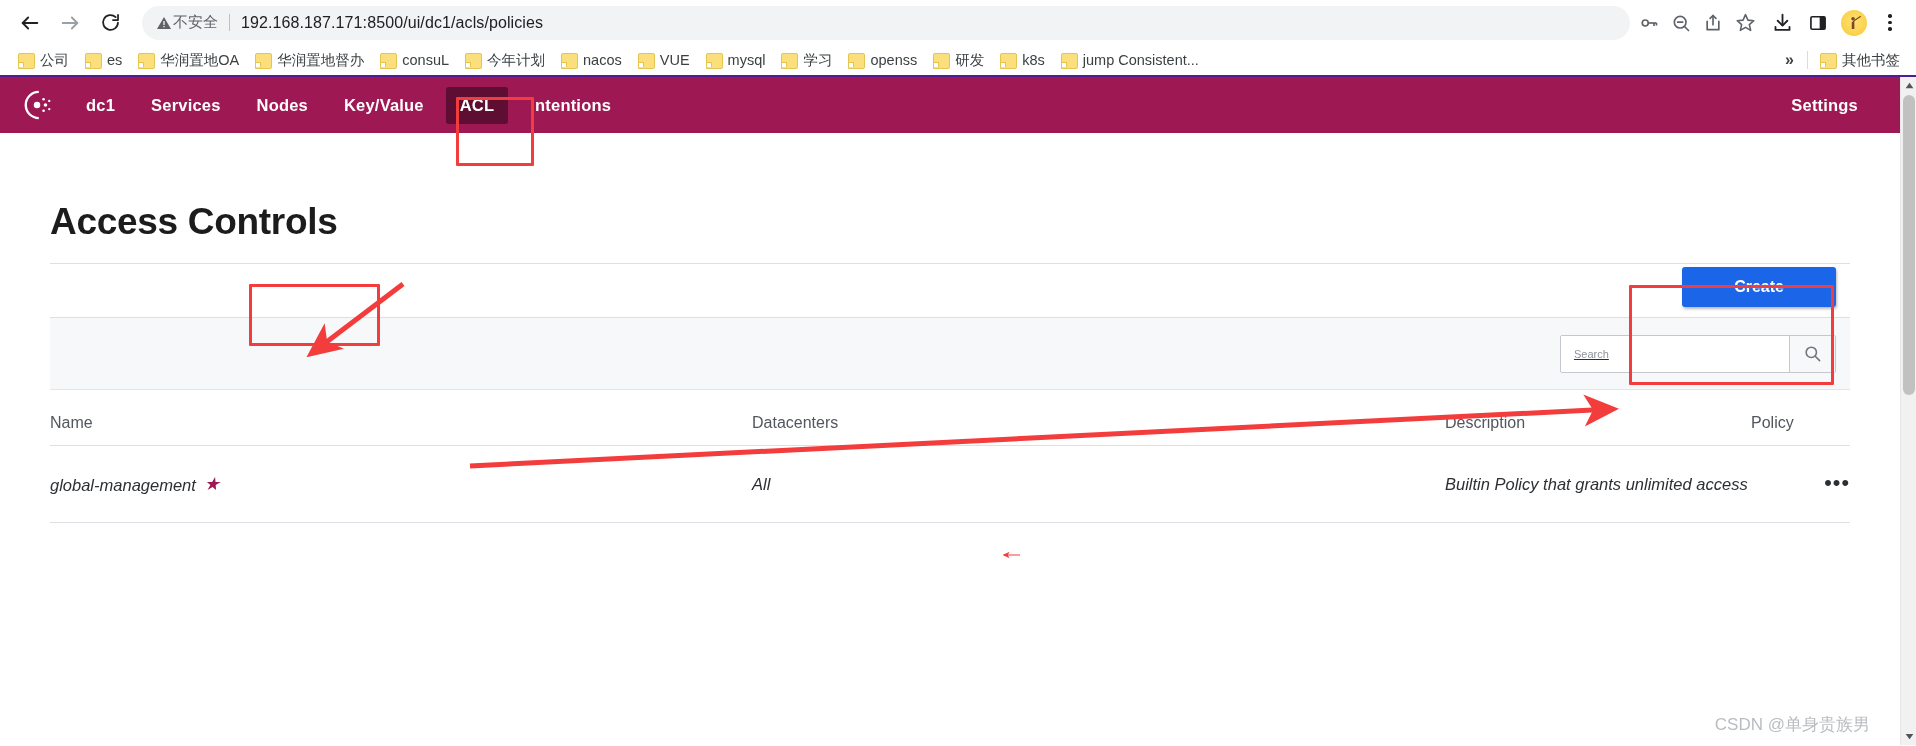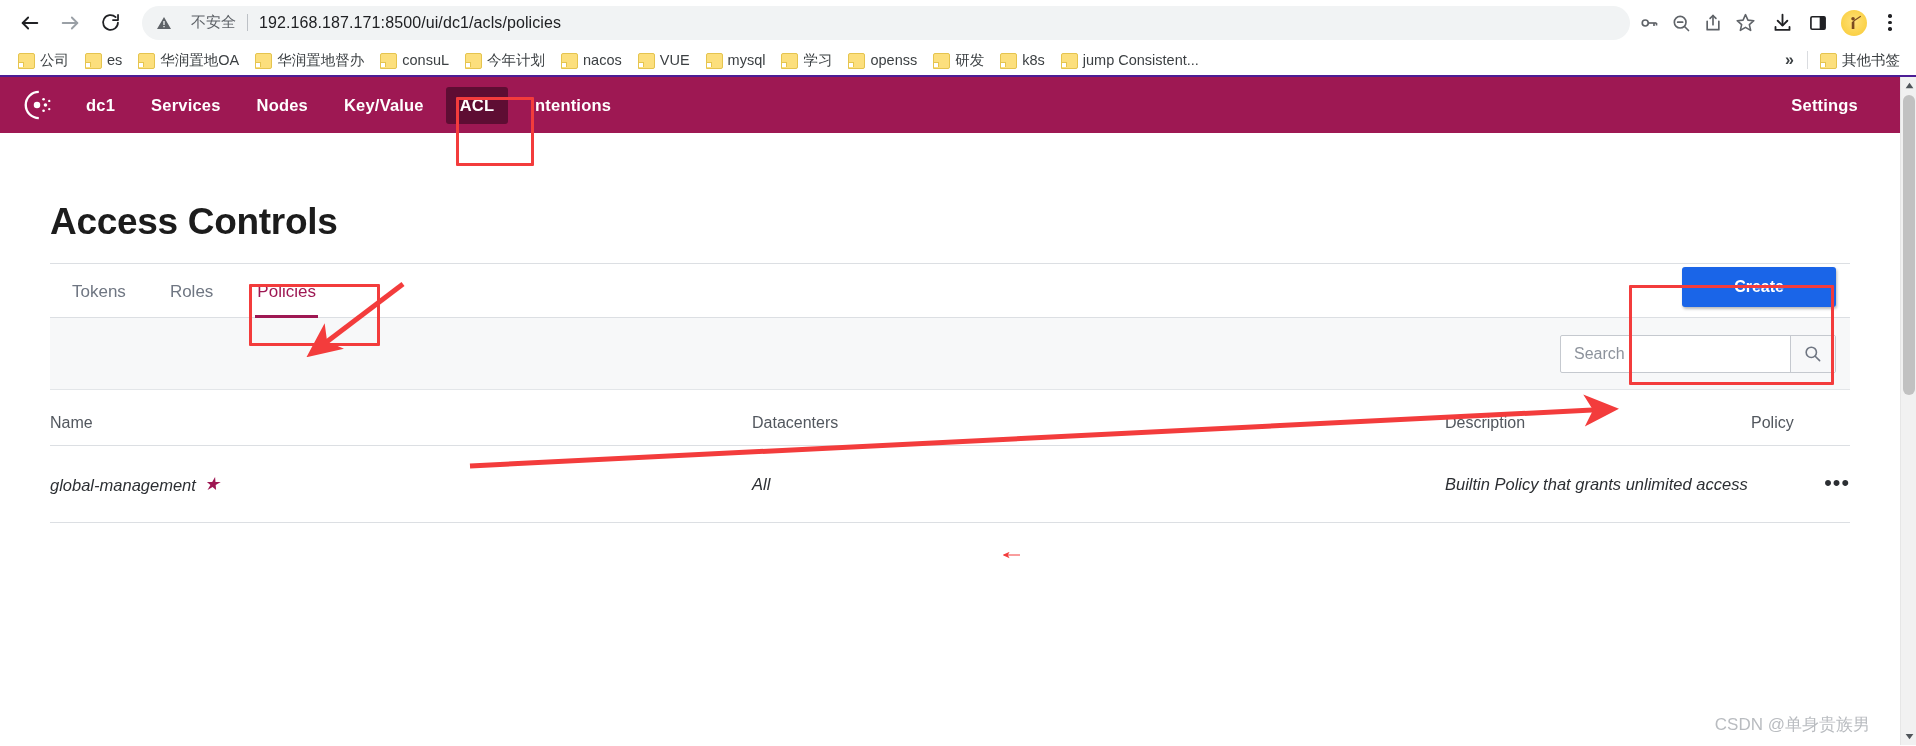--- a/index.html
+++ b/index.html
@@ -36,21 +36,21 @@
     height: 34px;
     margin: 0 10px 0 12px;
     background: #f1f3f4;
     border-radius: 17px;
     display: flex;
     align-items: center;
     padding: 0 14px;
     min-width: 0;
   }
   .omnibox-security {
-    display: flex; align-items: center; gap: 19px;
+    display: flex; align-items: center; gap: 1px;
     color: #5f6368;
     font-size: 15px;
     white-space: nowrap;
     flex: 0 0 auto;
   }
   .omnibox-sep {
     width: 1px; height: 17px;
     background: #bdc1c6;
     margin: 0 11px;
     flex: 0 0 auto;
@@ -321,25 +321,26 @@
     height: 38px;
     background: #ffffff;
     border: 1px solid #c5c9cf;
     border-radius: 2px;
   }
   .search-input {
     flex: 1 1 auto;
     border: none;
     outline: none;
     padding: 0 13px;
-    font-size: 16px;
+    font-size: 11px;
     color: #2c2f33;
     font-family: "Liberation Sans", sans-serif;
     background: transparent;
     min-width: 0;
+    text-decoration: underline;
   }
   .search-input::placeholder { color: #8d939c; }
   .search-btn {
     width: 46px;
     border: none;
     border-left: 1px solid #c5c9cf;
     background: #f7f8f9;
     display: flex; align-items: center; justify-content: center;
     color: #6f7682;
   }
@@ -607,25 +608,20 @@
       </div>
       <div class="nav-right">
         <span class="nav-link">Settings</span>
       </div>
     </div>
 
     <div class="content">
       <h1 class="page-title">Access Controls</h1>
 
       <div class="tabs-row">
-        <div class="tabs">
-          <span class="tab">Tokens</span>
-          <span class="tab">Roles</span>
-          <span class="tab active">Policies</span>
-        </div>
         <div class="create-wrap">
           <button class="create-btn">Create</button>
         </div>
       </div>
 
       <div class="filter-bar">
         <div class="search-wrap">
           <input class="search-input" type="text" placeholder="Search" style="">
           <button class="search-btn">
             <svg width="19" height="19" viewBox="0 0 24 24" fill="none" stroke="currentColor" stroke-width="2" stroke-linecap="round">

